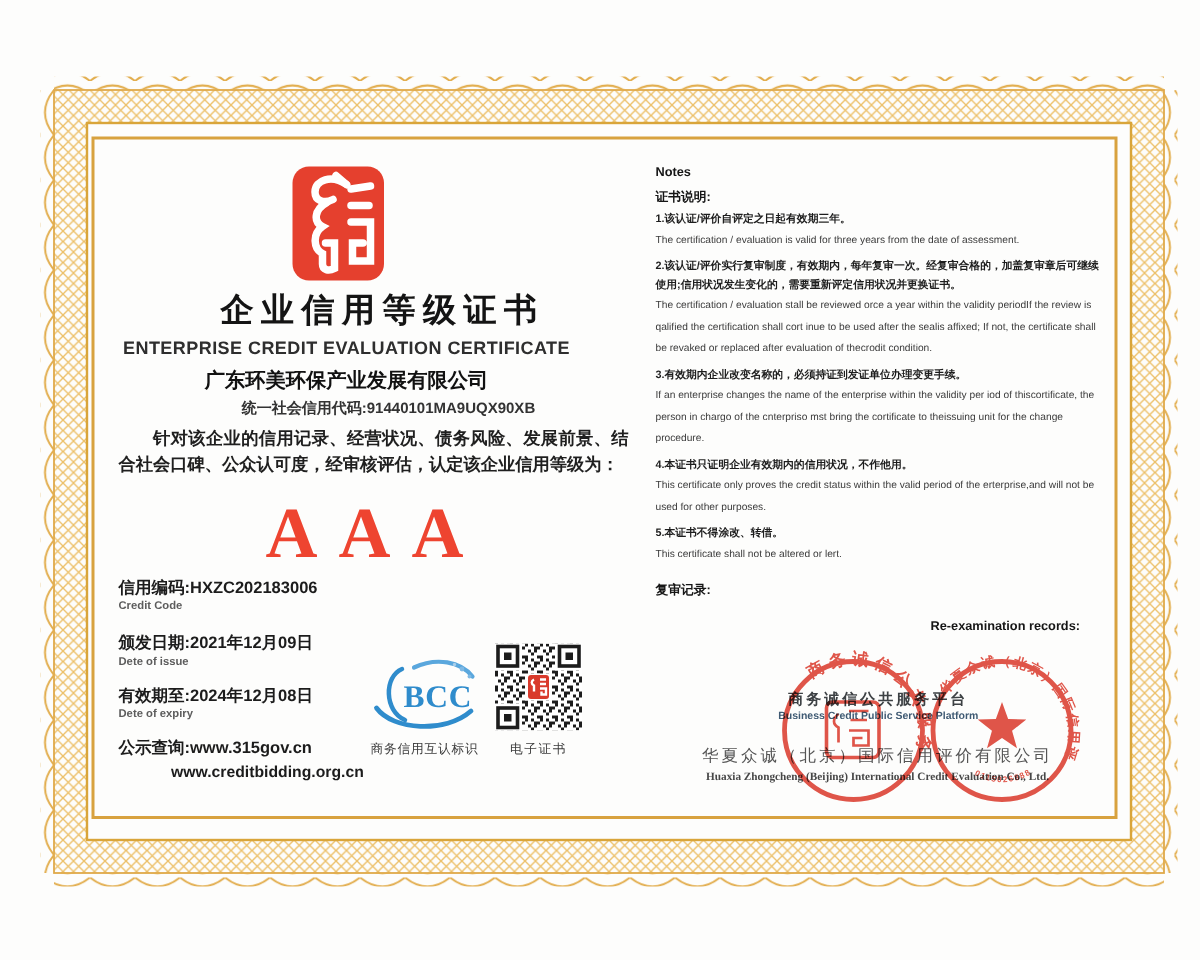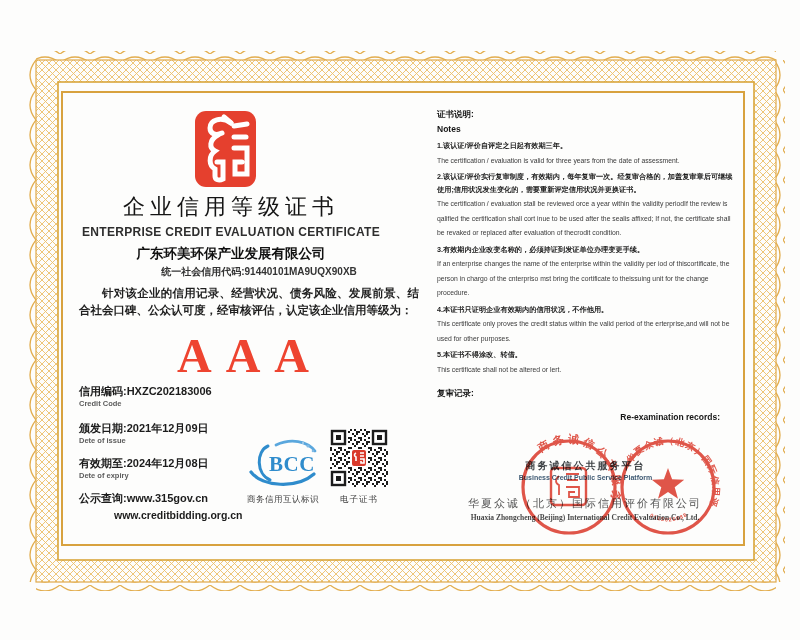--- a/index.html
+++ b/index.html
@@ -2,21 +2,21 @@
 <html><head>
 <meta charset="utf-8">
 <style>
   html,body{margin:0;padding:0;background:#fff;}
   #page{position:relative;width:800px;height:640px;background:#fdfdfc;overflow:hidden;
         font-family:"Liberation Sans",sans-serif;color:#222;}
   .abs{position:absolute;}
   svg{display:block;}
   
   .center-block{left:58px;width:346px;text-align:center;}
-  .title-cn{top:192px;font-size:22px;font-weight:normal;letter-spacing:5px;color:#141414;}
+  .title-cn{top:192px;font-size:22px;font-weight:bold;letter-spacing:5px;color:#141414;margin-left:24px;}
   .title-en{top:225px;font-size:12px;font-weight:700;color:#2e2e2e;letter-spacing:.3px;}
   .company{top:245px;font-size:13.5px;font-weight:bold;color:#111;}
   .uscc{top:265px;font-size:10px;font-weight:600;color:#333;margin-left:28px;}
   .statement{left:79px;top:285px;width:340px;font-size:11.5px;line-height:1.5;
              font-weight:600;color:#1f1f1f;text-align:justify;text-indent:2em;}
   .rating{top:328px;font-family:"Liberation Serif",serif;font-size:48px;font-weight:bold;
           color:#ee4430;letter-spacing:14px;text-indent:14px;padding-left:12px;}
   .lbl{font-size:11px;font-weight:bold;color:#1c1c1c;}
   .sub{font-size:7.5px;font-weight:600;color:#5c5c5c;}
   .bcc-label,.qr-label{font-size:8.5px;font-weight:400;color:#3c3c3c;letter-spacing:.5px;text-align:center;}
@@ -150,22 +150,22 @@
     <rect x="20" y="20" width="18" height="18" fill="#fff"></rect>
     <rect x="22" y="21" width="14" height="16" rx="2" fill="#d93a2c"></rect>
     <g stroke="#fff" stroke-width="1.6" fill="none">
       <path d="M26 24 C24 25 24 27 26 28 L26 32"></path>
       <path d="M30 24 H34 M30 27 H34 M30 30 H34 V34 H31 V32"></path>
     </g>
   </svg>
   <div class="abs qr-label" style="left:330px;top:494px;width:58px;letter-spacing:1px">电子证书</div>
 
   <div class="abs notes">
+    <div class="nh nh2">Notes</div>
     <div class="nh">证书说明:</div>
-    <div class="nh nh2">Notes</div>
 
     <div class="cn">1.该认证/评价自评定之日起有效期三年。</div>
     <div class="en">The certification / evaluation is valid for three years from the date of assessment.</div>
     <div class="cn">2.该认证/评价实行复审制度，有效期内，每年复审一次。经复审合格的，加盖复审章后可继续使用;信用状况发生变化的，需要重新评定信用状况并更换证书。</div>
     <div class="en">The certification / evaluation stall be reviewed orce a year within the validity periodIf the review is qalified the certification shall cort inue to be used after the sealis affixed; If not, the certificate shall be revaked or replaced after evaluation of thecrodit condition.</div>
     <div class="cn">3.有效期内企业改变名称的，必须持证到发证单位办理变更手续。</div>
     <div class="en">If an enterprise changes the name of the enterprise within the validity per iod of thiscortificate, the person in chargo of the cnterpriso mst bring the cortificate to theissuing unit for the change procedure.</div>
     <div class="cn">4.本证书只证明企业有效期内的信用状况，不作他用。</div>
     <div class="en">This certificate only proves the credit status within the valid period of the erterprise,and will not be used for other purposes.</div>
     <div class="cn">5.本证书不得涂改、转借。</div>

